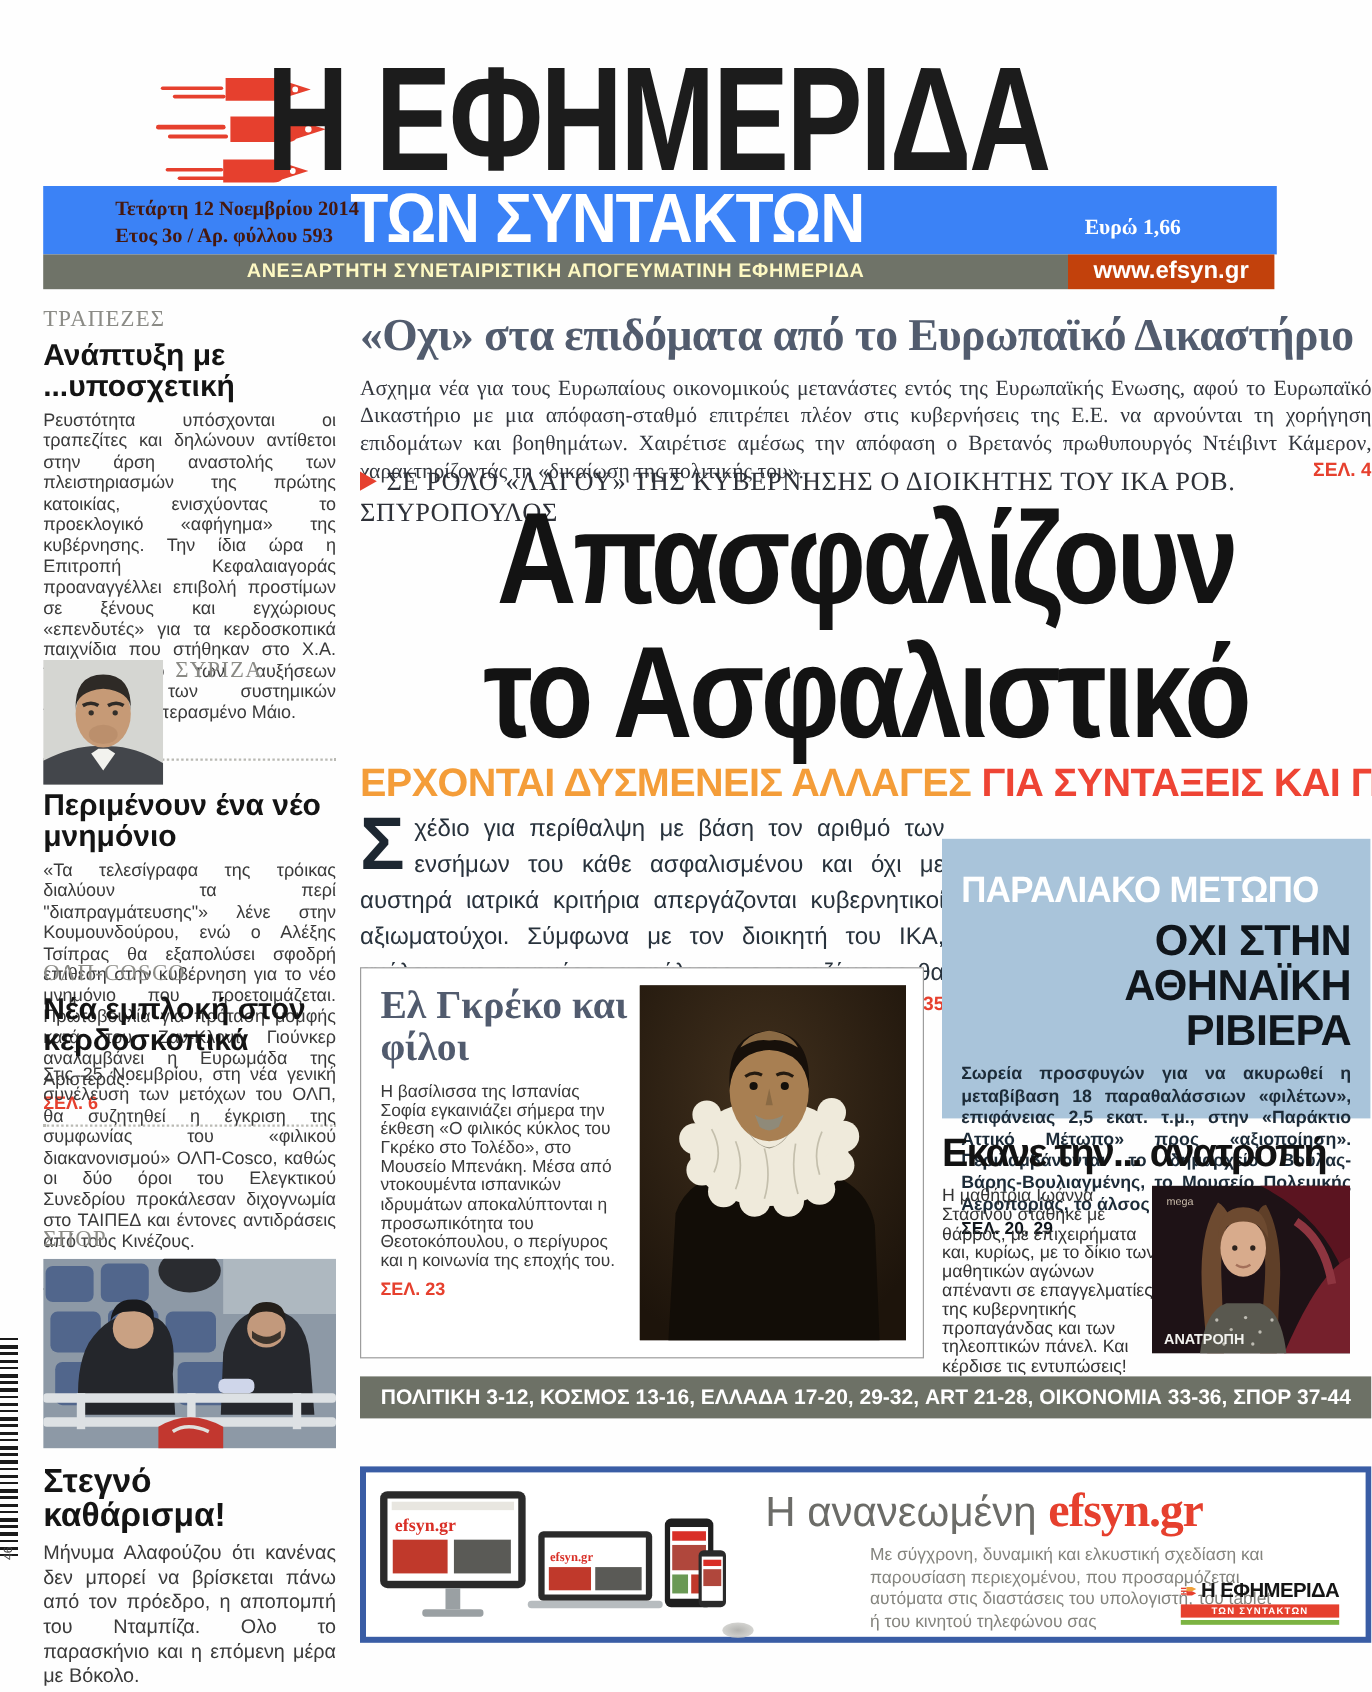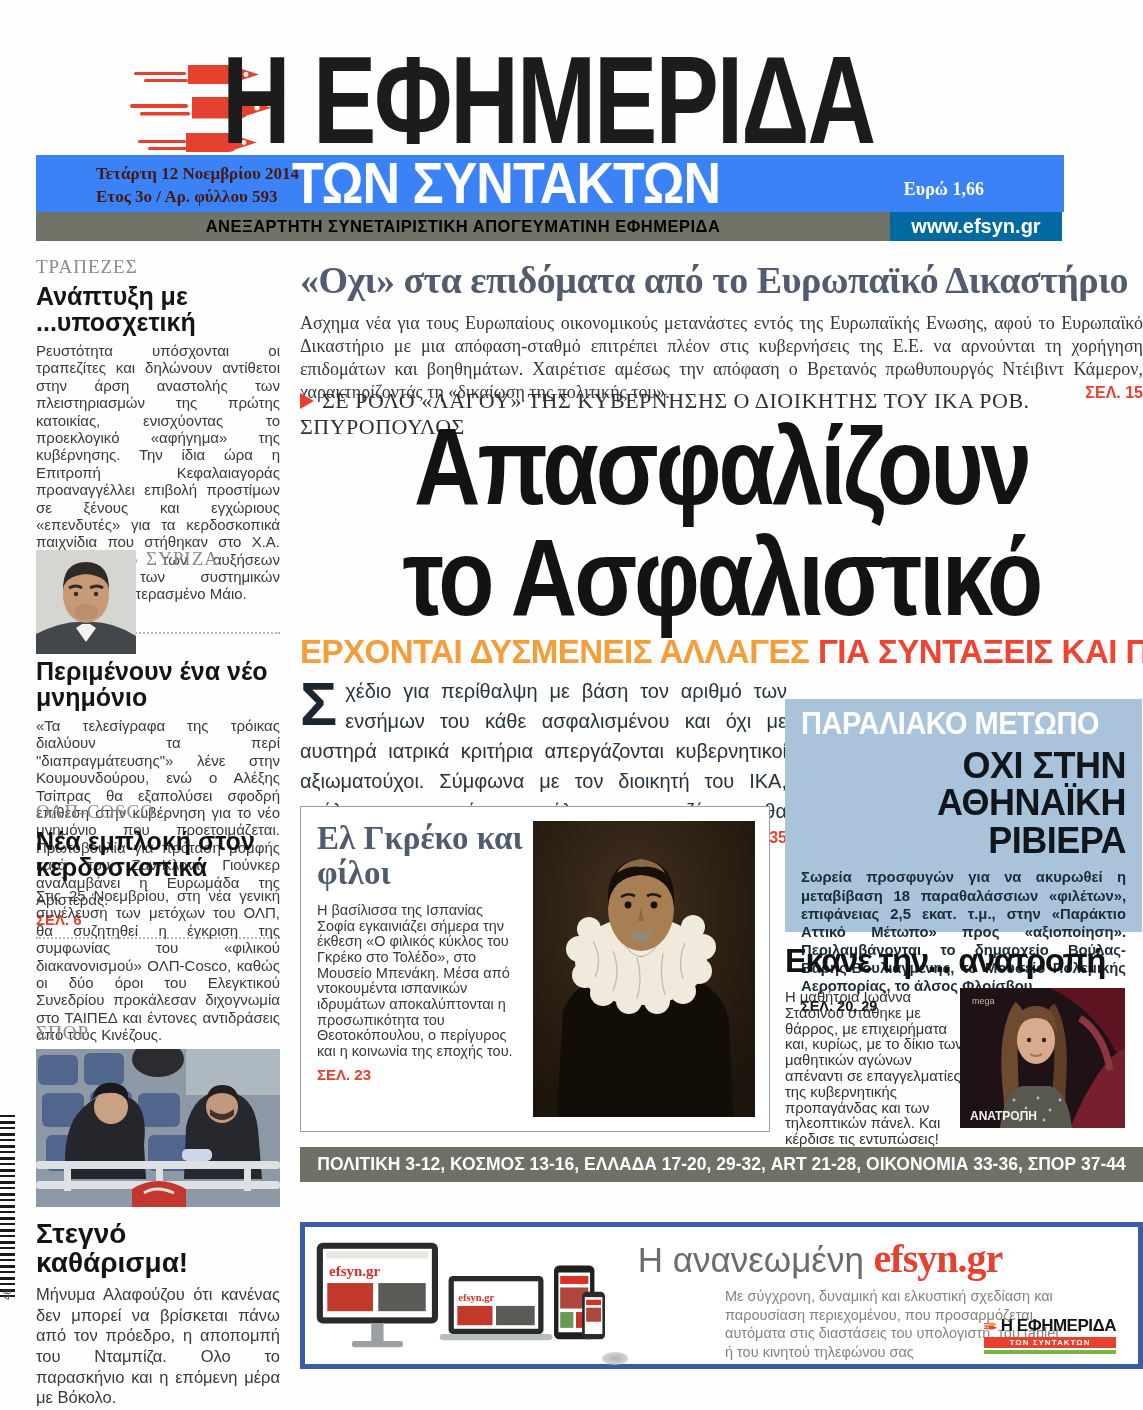--- a/index.html
+++ b/index.html
@@ -11,23 +11,23 @@
   
   .paper-title{left:222px;top:30px;font-size:95px;font-weight:bold;letter-spacing:-2px;color:#1c1c1c;
                transform:scaleY(1.30);transform-origin:left top;white-space:nowrap;}
   .red-band{left:36px;top:155px;width:1028px;height:57px;background:#3b82f6;}
   .date-block{left:60px;top:8px;color:#46180e;font-family:"Liberation Serif",serif;font-weight:bold;
               font-size:17px;line-height:1.35;position:absolute;}
   .band-title{position:absolute;left:0;top:-6px;width:940px;text-align:center;color:#ffffff;font-weight:bold;
               font-size:52px;letter-spacing:-1px;transform:scaleY(1.12);transform-origin:center top;white-space:nowrap;}
   .price{position:absolute;right:80px;top:24px;color:#fff;font-family:"Liberation Serif",serif;
          font-weight:bold;font-size:18px;}
-  .gray-band{left:36px;top:212px;width:854px;height:29px;background:#6f7368;color:#000000;text-align:center;
+  .gray-band{left:36px;top:212px;width:854px;height:29px;background:#6f7368;color:#fef9c3;text-align:center;
              line-height:29px;font-weight:bold;font-size:16.5px;letter-spacing:0.5px;}
-  .site-box{left:890px;top:212px;width:172px;height:29px;background:#0369a1;color:#fff;text-align:center;
+  .site-box{left:890px;top:212px;width:172px;height:29px;background:#c2410c;color:#fff;text-align:center;
             line-height:29px;font-weight:bold;font-size:20px;}
 
   
   .side{left:36px;width:244px;}
   .kicker-side{font-family:"Liberation Serif",serif;font-size:19px;letter-spacing:1px;color:#8b8b86;}
   .side-title{font-size:25px;line-height:1.04;font-weight:bold;color:#141414;margin:5px 0 7px 0;}
   .side-body{font-size:15px;line-height:1.16;color:#3a3a3a;text-align:justify;}
   .dotted{border-bottom:2px dotted #b9b9b3;}
   .side-photo{display:block;}
 
@@ -49,21 +49,21 @@
   .sub-orange{color:#f49d39;}
   .sub-red{color:#ee4434;}
   .lead-body{left:300px;top:676px;width:487px;font-size:20px;line-height:30px;color:#28323c;
              text-align:justify;position:absolute;}
   .lead-body p{margin:0;}
   .lead-body p::first-letter{float:left;font-size:62px;line-height:48px;padding:4px 8px 0 0;font-weight:bold;color:#1d2731;}
   .lead-page{position:absolute;right:0;bottom:3px;font-size:16px;}
 
   
   .riviera{left:785px;top:699px;width:357px;height:233px;background:#a9c4da;box-sizing:border-box;
-           padding:8px 16px;}
+           padding:26px 16px;}
   .riv-kicker{color:#ffffff;font-weight:bold;font-size:29px;letter-spacing:-0.5px;transform:scaleY(1.05);transform-origin:left top;white-space:nowrap;}
   .riv-head{color:#10161c;font-weight:bold;font-size:36px;line-height:1.04;letter-spacing:-0.5px;margin-top:7px;text-align:right;}
   .riv-body{margin-top:9px;font-weight:bold;font-size:14.8px;line-height:1.23;color:#1c2b38;text-align:justify;}
   .riv-page{margin-top:2px;font-weight:bold;font-size:14.5px;color:#10161c;}
 
   
   .greco{left:300px;top:806px;width:470px;height:326px;border:1px solid #9d9d9d;box-sizing:border-box;
          background:#fff;padding:14px 16px;}
   .greco-head{font-family:"Liberation Serif",serif;font-weight:bold;color:#515b6e;font-size:33px;line-height:1.06;width:210px;}
   .greco-body{width:206px;margin-top:12px;font-size:14.5px;line-height:1.08;color:#3a3a3a;}
@@ -212,21 +212,21 @@
     <div class="side-body" style="font-size:16.5px;line-height:1.25;">Μήνυμα Αλαφούζου ότι κανένας δεν μπορεί να βρίσκεται πάνω από τον πρόεδρο, η αποπομπή του Νταμπίζα. Ολο το παρασκήνιο και η επόμενη μέρα με Βόκολο.</div>
 
   </div>
 
   <div class="abs barcode"></div>
   <div class="abs barcode-num">46</div>
 
   <div class="abs ts-headline">«Οχι» στα επιδόματα από το Ευρωπαϊκό Δικαστήριο</div>
   <div class="ts-deck">
     <span>Ασχημα νέα για τους Ευρωπαίους οικονομικούς μετανάστες εντός της Ευρωπαϊκής Ενωσης, αφού το Ευρωπαϊκό Δικαστήριο με μια απόφαση-σταθμό επιτρέπει πλέον στις κυβερνήσεις της Ε.Ε. να αρνούνται τη χορήγηση επιδομάτων και βοηθημάτων. Χαιρέτισε αμέσως την απόφαση ο Βρετανός πρωθυπουργός Ντέιβιντ Κάμερον, χαρακτηρίζοντάς τη «δικαίωση της πολιτικής του».</span>
-    <span class="ts-page pageref" style="font-size:16px;">ΣΕΛ. 15</span>
+    <span class="ts-page pageref" style="font-size:16px;">ΣΕΛ. 4</span>
   </div>
 
   <div class="abs lead-kicker">
     <span class="tri"></span><span>ΣΕ ΡΟΛΟ «ΛΑΓΟΥ» ΤΗΣ ΚΥΒΕΡΝΗΣΗΣ Ο ΔΙΟΙΚΗΤΗΣ ΤΟΥ ΙΚΑ ΡΟΒ. ΣΠΥΡΟΠΟΥΛΟΣ</span>
   </div>
 
   <div class="abs lead-headline">
     <div>Απασφαλίζουν</div>
     <div>το Ασφαλιστικό</div>
   </div>

